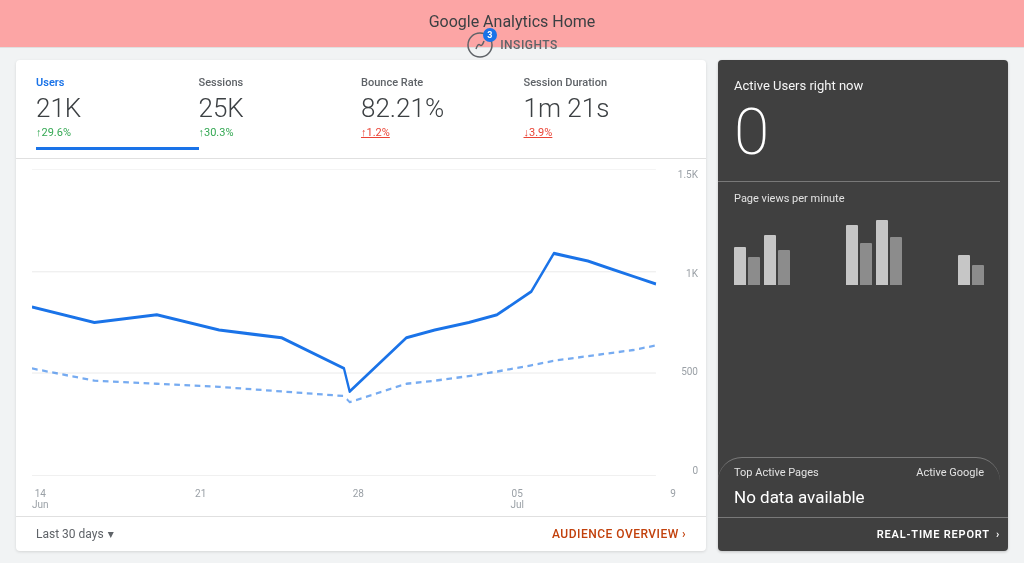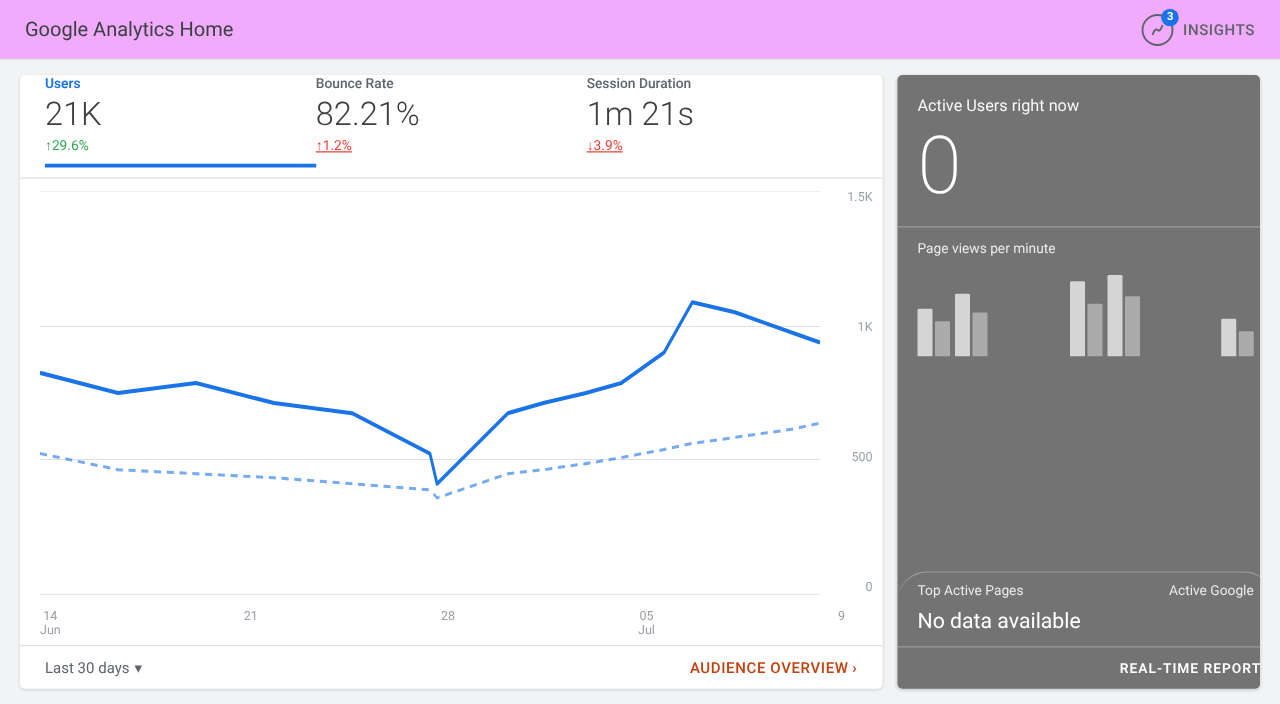--- a/index.html
+++ b/index.html
@@ -6,27 +6,28 @@
     body {
       font-family: 'Roboto', Arial, sans-serif;
       background: #f1f3f4;
       width: 1024px;
       height: 563px;
       overflow: hidden;
       font-size: 13px;
       color: #3c4043;
     }
     .top-bar {
-      background: #f0abfc;
+      background: #fca5a5;
       height: 48px;
       display: flex;
       align-items: center;
       justify-content: space-between;
-      padding: 0 20px;
+      padding: 12px 20px;
       border-bottom: 1px solid #e0e0e0;
+      flex-direction: column;
     }
     .top-bar-title {
       font-size: 16px;
       color: #3c4043;
       font-weight: 400;
     }
     .insights-btn {
       display: flex;
       align-items: center;
       gap: 6px;
@@ -66,21 +67,21 @@
       background: #fff;
       flex: 1;
       border-radius: 4px;
       box-shadow: 0 1px 3px rgba(0,0,0,0.12);
       display: flex;
       flex-direction: column;
       overflow: hidden;
     }
     .metrics-row {
       display: flex;
-      padding: 0 20px 8px 20px;
+      padding: 16px 20px 8px 20px;
       gap: 0;
       border-bottom: 1px solid #e0e0e0;
     }
     .metric-item {
       flex: 1;
       padding-right: 16px;
     }
     .metric-item:first-child {
       border-bottom: 3px solid #1a73e8;
       padding-bottom: 8px;
@@ -135,27 +136,27 @@
       align-items: center;
       gap: 3px;
       color: #c2410c;
       font-size: 12px;
       font-weight: 500;
       letter-spacing: 0.5px;
       cursor: pointer;
     }
     .realtime-card {
       width: 290px;
-      background: #737373;
+      background: #404040;
       border-radius: 4px;
       box-shadow: 0 1px 3px rgba(0,0,0,0.2);
       display: flex;
       flex-direction: column;
       color: #fff;
-      padding: 18px 5px 0 16px;
+      padding: 18px 24px 0 16px;
       overflow: hidden;
     }
     .rt-title {
       font-size: 13px;
       font-weight: 400;
       margin-bottom: 8px;
       opacity: 0.95;
     }
     .rt-count {
       font-size: 64px;
@@ -275,20 +276,25 @@
 
 <div class="main-content">
 
   <div class="analytics-card">
     <div class="metrics-row">
 
       <div class="metric-item">
         <div class="metric-label active">Users</div>
         <div class="metric-value">21K</div>
         <div class="metric-change change-up">↑29.6%</div>
+      </div>
+      <div class="metric-item">
+        <div class="metric-label">Sessions</div>
+        <div class="metric-value">25K</div>
+        <div class="metric-change change-up">↑30.3%</div>
       </div>
       <div class="metric-item">
         <div class="metric-label">Bounce Rate</div>
         <div class="metric-value">82.21%</div>
         <div class="metric-change change-down">↑1.2%</div>
       </div>
       <div class="metric-item">
         <div class="metric-label">Session Duration</div>
         <div class="metric-value">1m 21s</div>
         <div class="metric-change change-down">↓3.9%</div>

